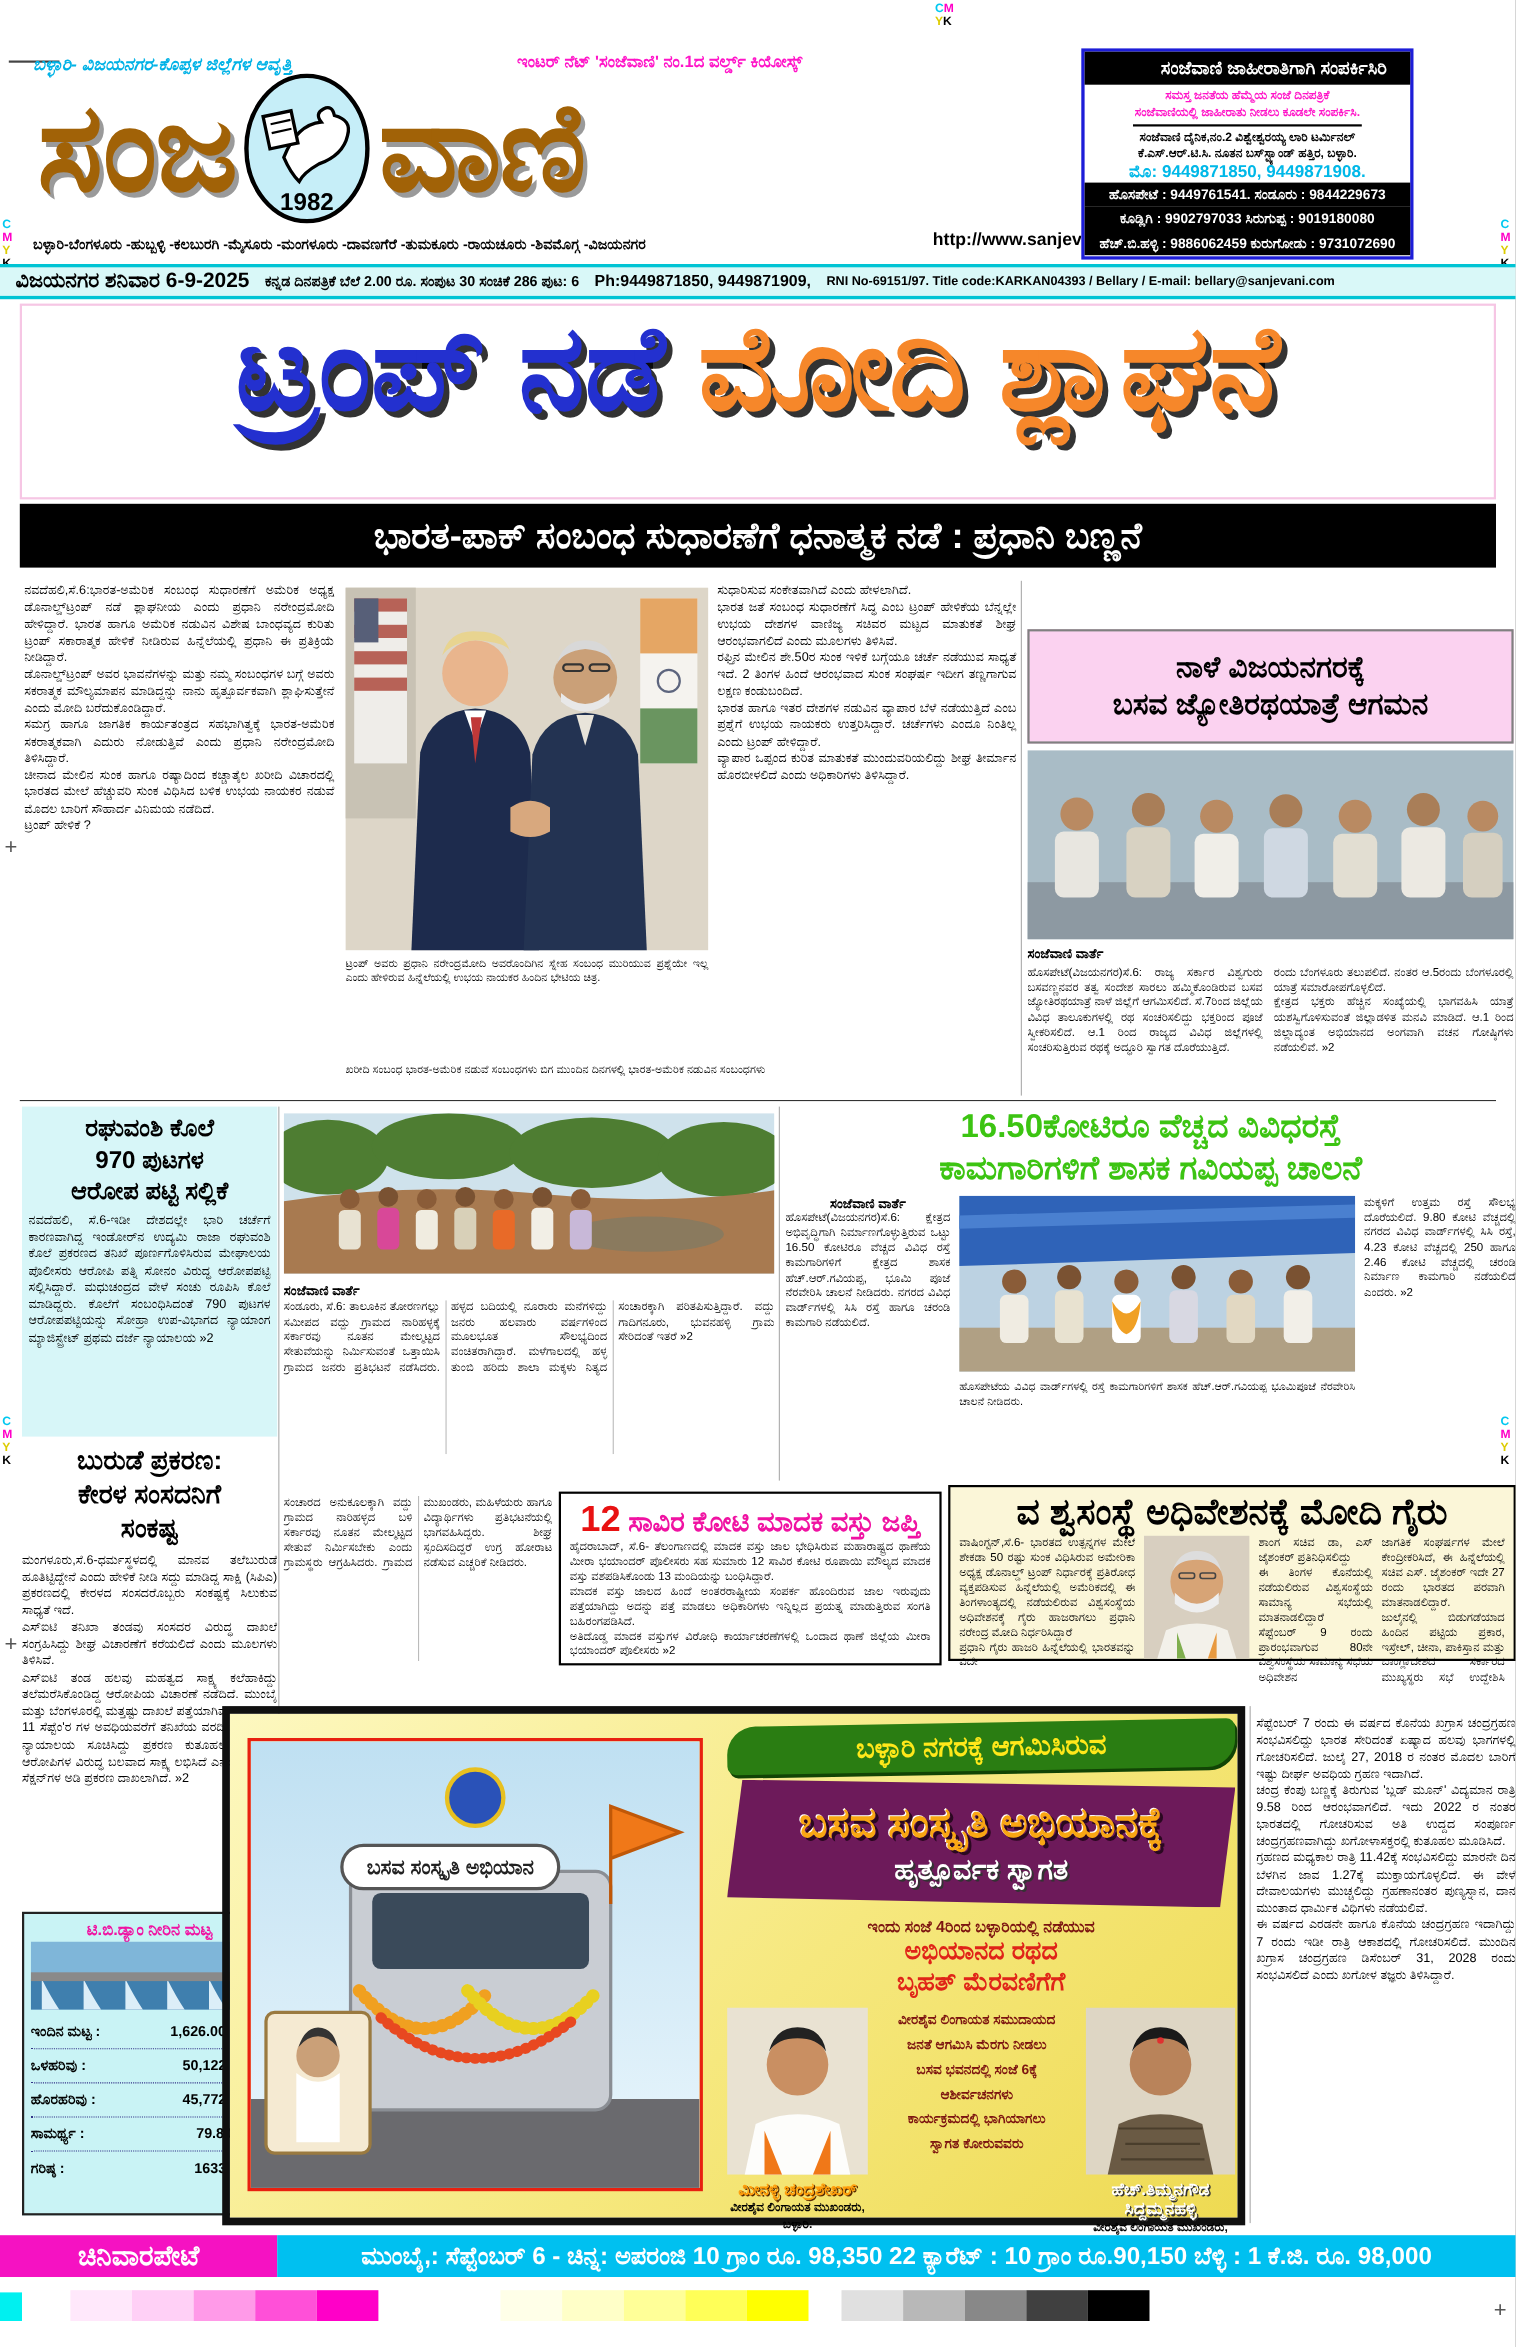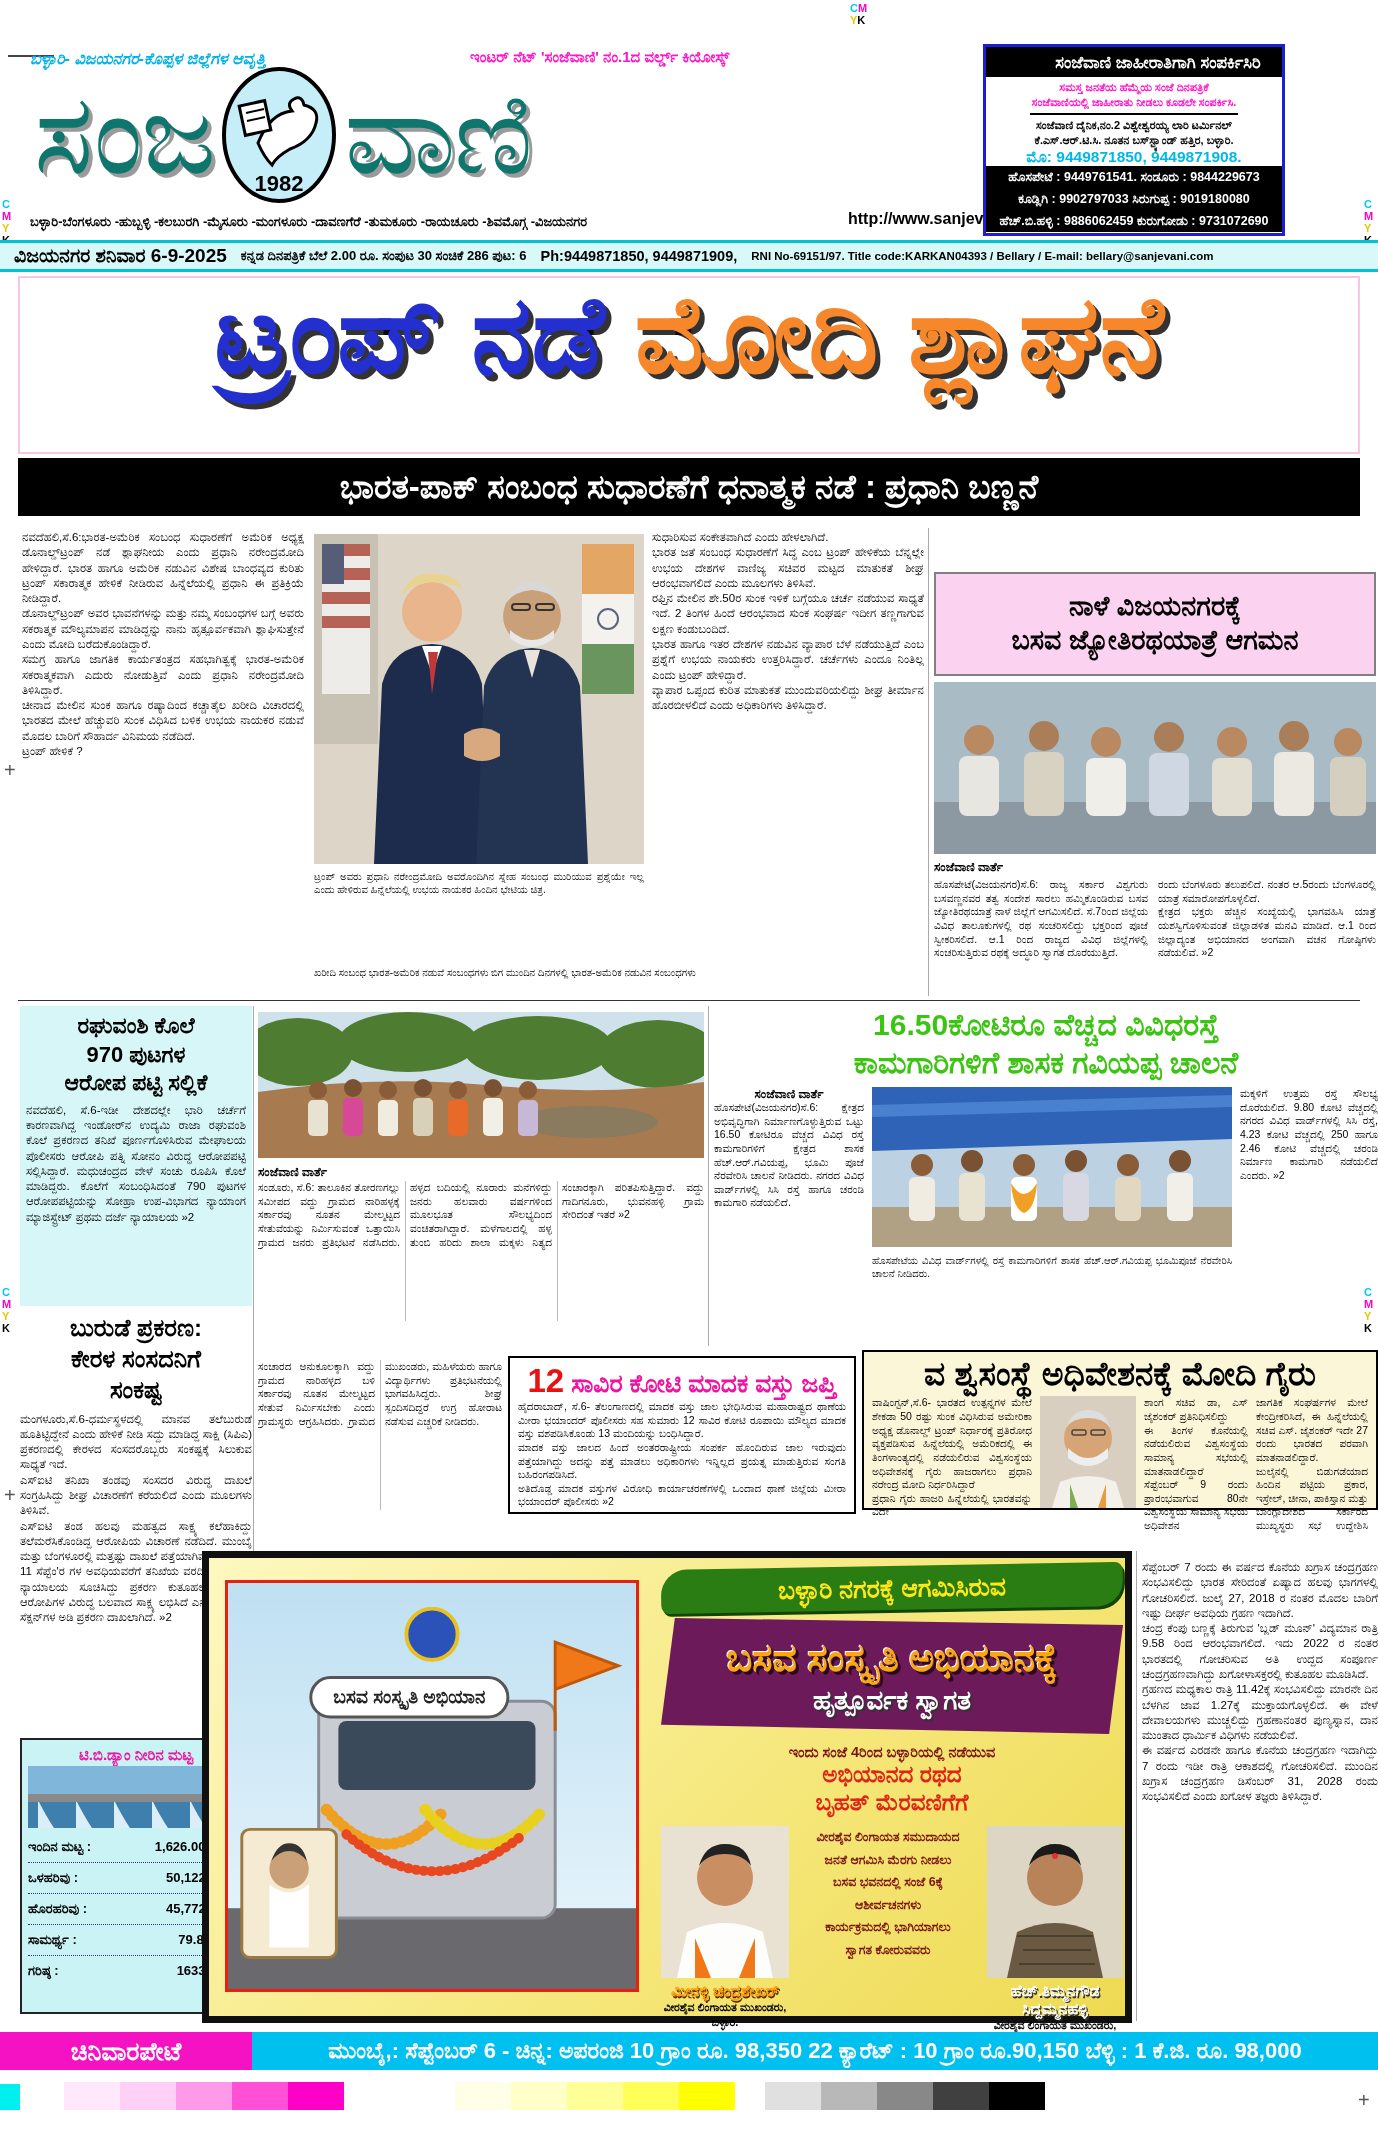--- a/index.html
+++ b/index.html
@@ -8,21 +8,21 @@
   .abs{position:absolute;box-sizing:border-box;}
   .pre{white-space:pre-line;}
   .just{text-align:justify;}
   .ctr{text-align:center;}
   .body-txt{font-size:11.5px;line-height:1.33;}
   .small-txt{font-size:10.5px;line-height:1.3;}
   
   .tag-left{color:#00b2e6;font-weight:900;font-style:italic;font-size:16px;}
   .tag-mid{color:#ff14c8;font-weight:900;font-size:15px;}
   .mast{display:flex;align-items:center;gap:6px;}
-  .mast-word{font-size:112px;line-height:120px;font-weight:400;color:#0f766e;
+  .mast-word{font-size:112px;line-height:120px;font-weight:700;color:#a16207;
              text-shadow:4px 4px 0 #9a9a9a;letter-spacing:-2px;white-space:nowrap;}
   .cities{font-size:13px;font-weight:bold;}
   .website{font-size:16px;font-weight:900;}
   
   .cbox{border:3px solid #1d1dd8;background:#fff;}
   .cbox-head{background:#000;color:#fff;font-weight:900;font-size:16.5px;line-height:30px;text-align:center;padding-left:48px;}
   .cbox-mag{color:#ff14c8;font-weight:900;font-size:11px;line-height:15px;text-align:center;}
   .cbox-adr{font-weight:bold;font-size:11px;line-height:15px;text-align:center;}
   .cbox-mob{color:#00b8e8;font-weight:900;font-size:15.5px;text-align:center;}
   .cbox-blk{background:#000;color:#fff;font-weight:bold;font-size:12.5px;line-height:22px;text-align:center;}

